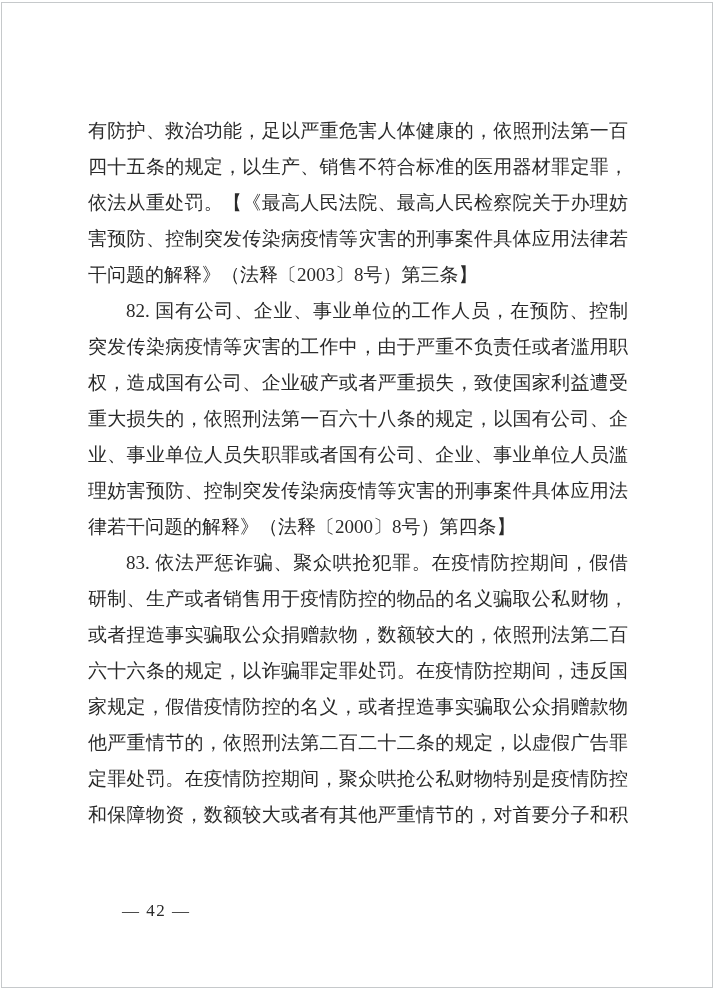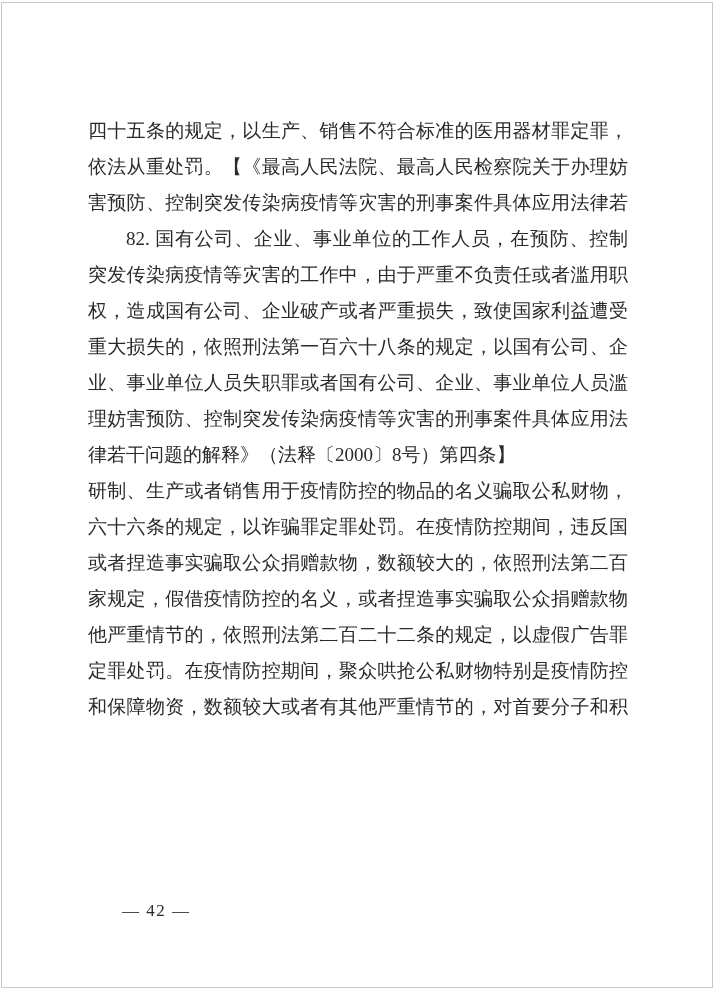--- a/index.html
+++ b/index.html
@@ -42,32 +42,35 @@
     font-size:17px;
     letter-spacing:1.5px;
   }
 </style>
 </head>
 <body>
 
 <div class="page-border"></div>
 
 <div class="doc-body">
+    <div class="line">有防护、救治功能，足以严重危害人体健康的，依照刑法第一百</div>
     <div class="line">四十五条的规定，以生产、销售不符合标准的医用器材罪定罪，</div>
     <div class="line">依法从重处罚。【《最高人民法院、最高人民检察院关于办理妨</div>
     <div class="line">害预防、控制突发传染病疫情等灾害的刑事案件具体应用法律若</div>
+    <div class="line para-end">干问题的解释》（法释〔2003〕8号）第三条】</div>
     <div class="line indent">82. 国有公司、企业、事业单位的工作人员，在预防、控制</div>
     <div class="line">突发传染病疫情等灾害的工作中，由于严重不负责任或者滥用职</div>
     <div class="line">权，造成国有公司、企业破产或者严重损失，致使国家利益遭受</div>
     <div class="line">重大损失的，依照刑法第一百六十八条的规定，以国有公司、企</div>
     <div class="line">业、事业单位人员失职罪或者国有公司、企业、事业单位人员滥</div>
     <div class="line">理妨害预防、控制突发传染病疫情等灾害的刑事案件具体应用法</div>
     <div class="line para-end">律若干问题的解释》（法释〔2000〕8号）第四条】</div>
+    <div class="line indent">83. 依法严惩诈骗、聚众哄抢犯罪。在疫情防控期间，假借</div>
     <div class="line">研制、生产或者销售用于疫情防控的物品的名义骗取公私财物，</div>
+    <div class="line">或者捏造事实骗取公众捐赠款物，数额较大的，依照刑法第二百</div>
     <div class="line">六十六条的规定，以诈骗罪定罪处罚。在疫情防控期间，违反国</div>
-    <div class="line">或者捏造事实骗取公众捐赠款物，数额较大的，依照刑法第二百</div>
     <div class="line">家规定，假借疫情防控的名义，或者捏造事实骗取公众捐赠款物</div>
     <div class="line">他严重情节的，依照刑法第二百二十二条的规定，以虚假广告罪</div>
     <div class="line">定罪处罚。在疫情防控期间，聚众哄抢公私财物特别是疫情防控</div>
     <div class="line">和保障物资，数额较大或者有其他严重情节的，对首要分子和积</div>
   </div>
 
 <div class="page-number">— 42 —</div>
 
 </body></html>

